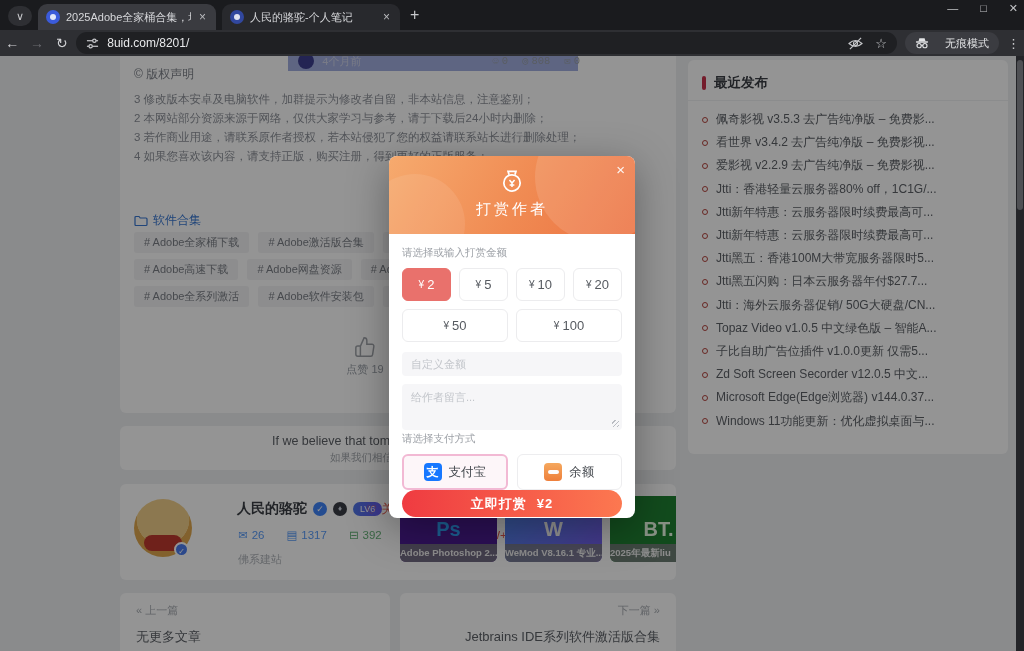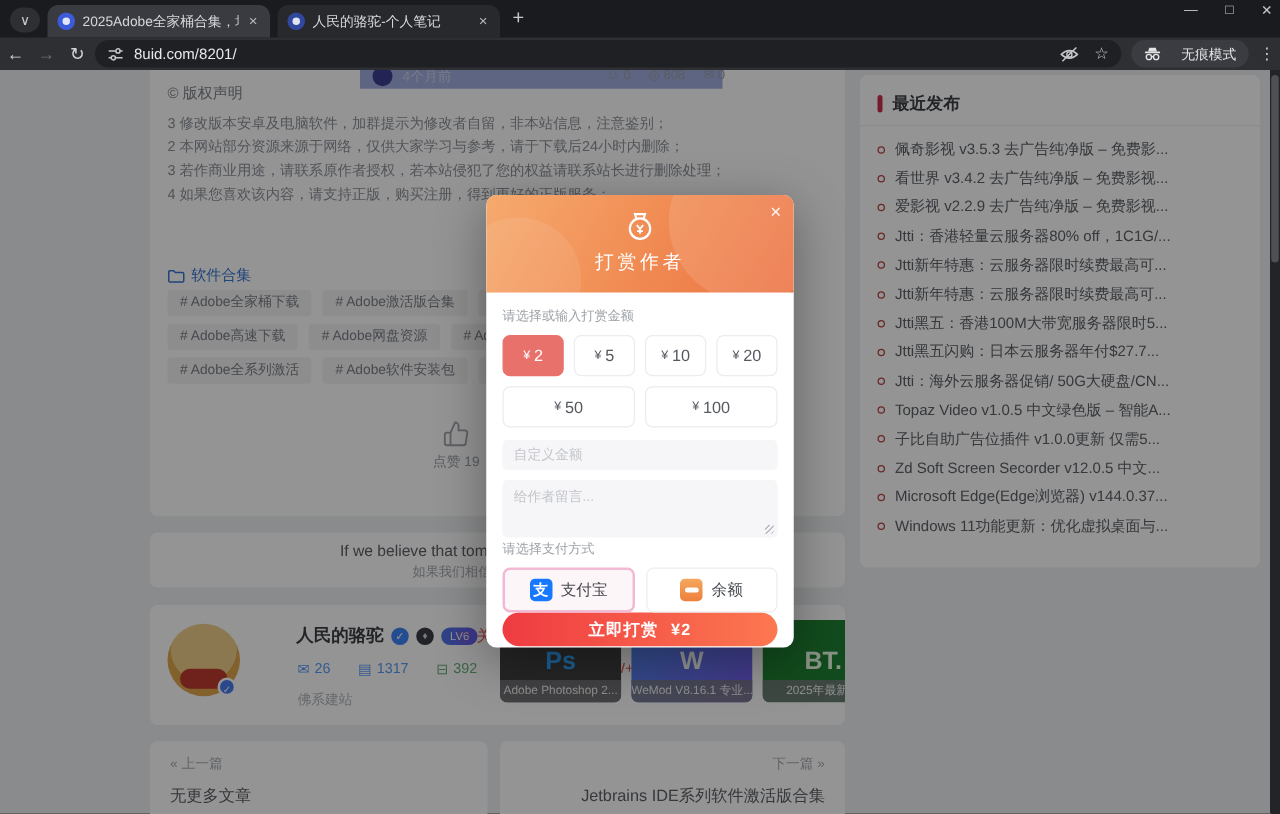--- a/index.html
+++ b/index.html
@@ -36,21 +36,21 @@
   .incog-pill { height:22px; margin-left:8px; border-radius:11px; background:#3b3c41; color:#e3e4e6; font-size:11px;
     display:flex; align-items:center; gap:16px; padding:0 10px; white-space:nowrap; }
   .morebtn { color:#c8c9cc; font-size:13px; margin:0 4px 0 8px; }
 
   
   .viewport { position:absolute; left:0; top:56px; width:1024px; height:595px; background:#eef0f2; overflow:hidden; }
   .card { position:absolute; background:#ffffff; border-radius:6px; }
 
   .article-card { left:120px; top:-16px; width:556px; height:373px; }
   .sel-highlight { position:absolute; left:168px; top:12px; width:290px; height:19px; background:rgba(88,110,200,.55); }
-  .meta-row { position:absolute; left:0; top:12px; width:100%; height:20px; }
+  .meta-row { position:absolute; left:0; top:12px; width:100%; height:20px;font-family:Liberation Mono, monospace; }
   .meta-avatar { position:absolute; left:178px; top:1px; width:16px; height:16px; border-radius:50%; background:#3d3f8f; }
   .meta-time { position:absolute; left:202px; top:2px; font-size:11px; color:#cfd3e8; }
   .meta-stats { position:absolute; right:96px; top:2px; display:flex; gap:14px; font-size:10.5px; color:#9aa0a8; }
   .meta-stats .ms { display:flex; gap:3px; align-items:center; }
 
   .copy-title { position:absolute; left:14px; top:26px; font-size:12px; color:#7e828a; }
   .copy-lines { position:absolute; left:14px; top:50px; width:530px; }
   .copy-lines div { font-size:11.5px; color:#8d9199; line-height:18px; margin-bottom:1px; white-space:nowrap; overflow:hidden; }
   .category { position:absolute; left:14px; top:172px; font-size:12px; color:#3877d2; display:flex; align-items:center; gap:5px; }
   .tagrow { position:absolute; left:14px; display:flex; gap:9px; }
@@ -76,21 +76,21 @@
   .lvpill { height:14px; border-radius:7px; padding:0 7px; background:linear-gradient(90deg,#4f77e8,#6a5df0);
     color:#fff; font-size:9px; line-height:14px; }
   .follow { position:absolute; left:246px; top:17px; color:#e05a4e; font-size:12.5px; display:flex; gap:4px; align-items:center; }
   .a-stats { position:absolute; left:118px; top:44px; display:flex; gap:22px; font-size:11.5px; }
   .a-stat { display:flex; gap:4px; align-items:center; }
   .a-bio { position:absolute; left:118px; top:68px; font-size:11px; color:#b0b4ba; }
   .thumbs { position:absolute; left:280px; top:12px; width:276px; height:66px; display:flex; gap:8px; overflow:hidden; }
   .thumb { position:relative; flex:0 0 97px; height:66px; border-radius:6px; overflow:hidden;
     display:flex; align-items:center; justify-content:center; font-weight:bold; font-size:20px; color:#fff; }
   .thumb .cap { position:absolute; left:0; right:0; bottom:0; height:18px; background:rgba(125,125,128,.82);
-    color:#f2f2f2; font-size:9.5px; font-weight:normal; line-height:18px; text-align:center; white-space:nowrap; overflow:hidden;margin-top:20px; }
+    color:#f2f2f2; font-size:9.5px; font-weight:bold; line-height:18px; text-align:left; white-space:nowrap; overflow:hidden;margin-top:20px; }
 
   .prev-card { left:120px; top:537px; width:270px; height:70px; padding:10px 16px; }
   .next-card { left:400px; top:537px; width:276px; height:70px; padding:10px 16px; text-align:right; }
   .pn-label { font-size:11px; color:#a8acb2; }
   .pn-title { font-size:13px; color:#5d6167; margin-top:10px; white-space:nowrap; overflow:hidden; }
 
   .sidebar-card { left:688px; top:4px; width:320px; height:394px; }
   .sb-title-row { position:absolute; left:14px; top:14px; display:flex; align-items:center; gap:8px; }
   .sb-bar { width:4px; height:14px; border-radius:2px; background:#c9314b; }
   .sb-title { font-size:13.5px; font-weight:bold; color:#3b3f45; }
@@ -315,21 +315,21 @@
           </span>
           <span class="a-stat" style="color: rgb(230, 88, 78);">
             <span>♨</span>
             <span>106W+</span>
           </span>
         </div>
       <div class="a-bio">佛系建站</div>
       <div class="thumbs">
 
           <div class="thumb">
-            <span class="thumb-bg" style="position: absolute; inset: 0px; display: flex; align-items: center; justify-content: center; background: #404040; color: rgb(49, 168, 255); text-align: right;">Ps</span>
+            <span class="thumb-bg" style="position: absolute; inset: 0px; display: flex; align-items: center; justify-content: center; background: #4c1d95; color: rgb(49, 168, 255); text-align: right;">Ps</span>
             <span class="cap">Adobe Photoshop 2...</span>
           </div>
 
           <div class="thumb">
             <span class="thumb-bg" style="position: absolute; inset: 0px; display: flex; align-items: center; justify-content: center; background: linear-gradient(135deg, rgb(78, 140, 240), rgb(122, 92, 240)); color: rgb(255, 255, 255);">W</span>
             <span class="cap">WeMod V8.16.1 专业...</span>
           </div>
 
           <div class="thumb">
             <span class="thumb-bg" style="position: absolute; inset: 0px; display: flex; align-items: center; justify-content: center; background: rgb(31, 130, 51); color: rgb(234, 251, 230);">BT.</span>

